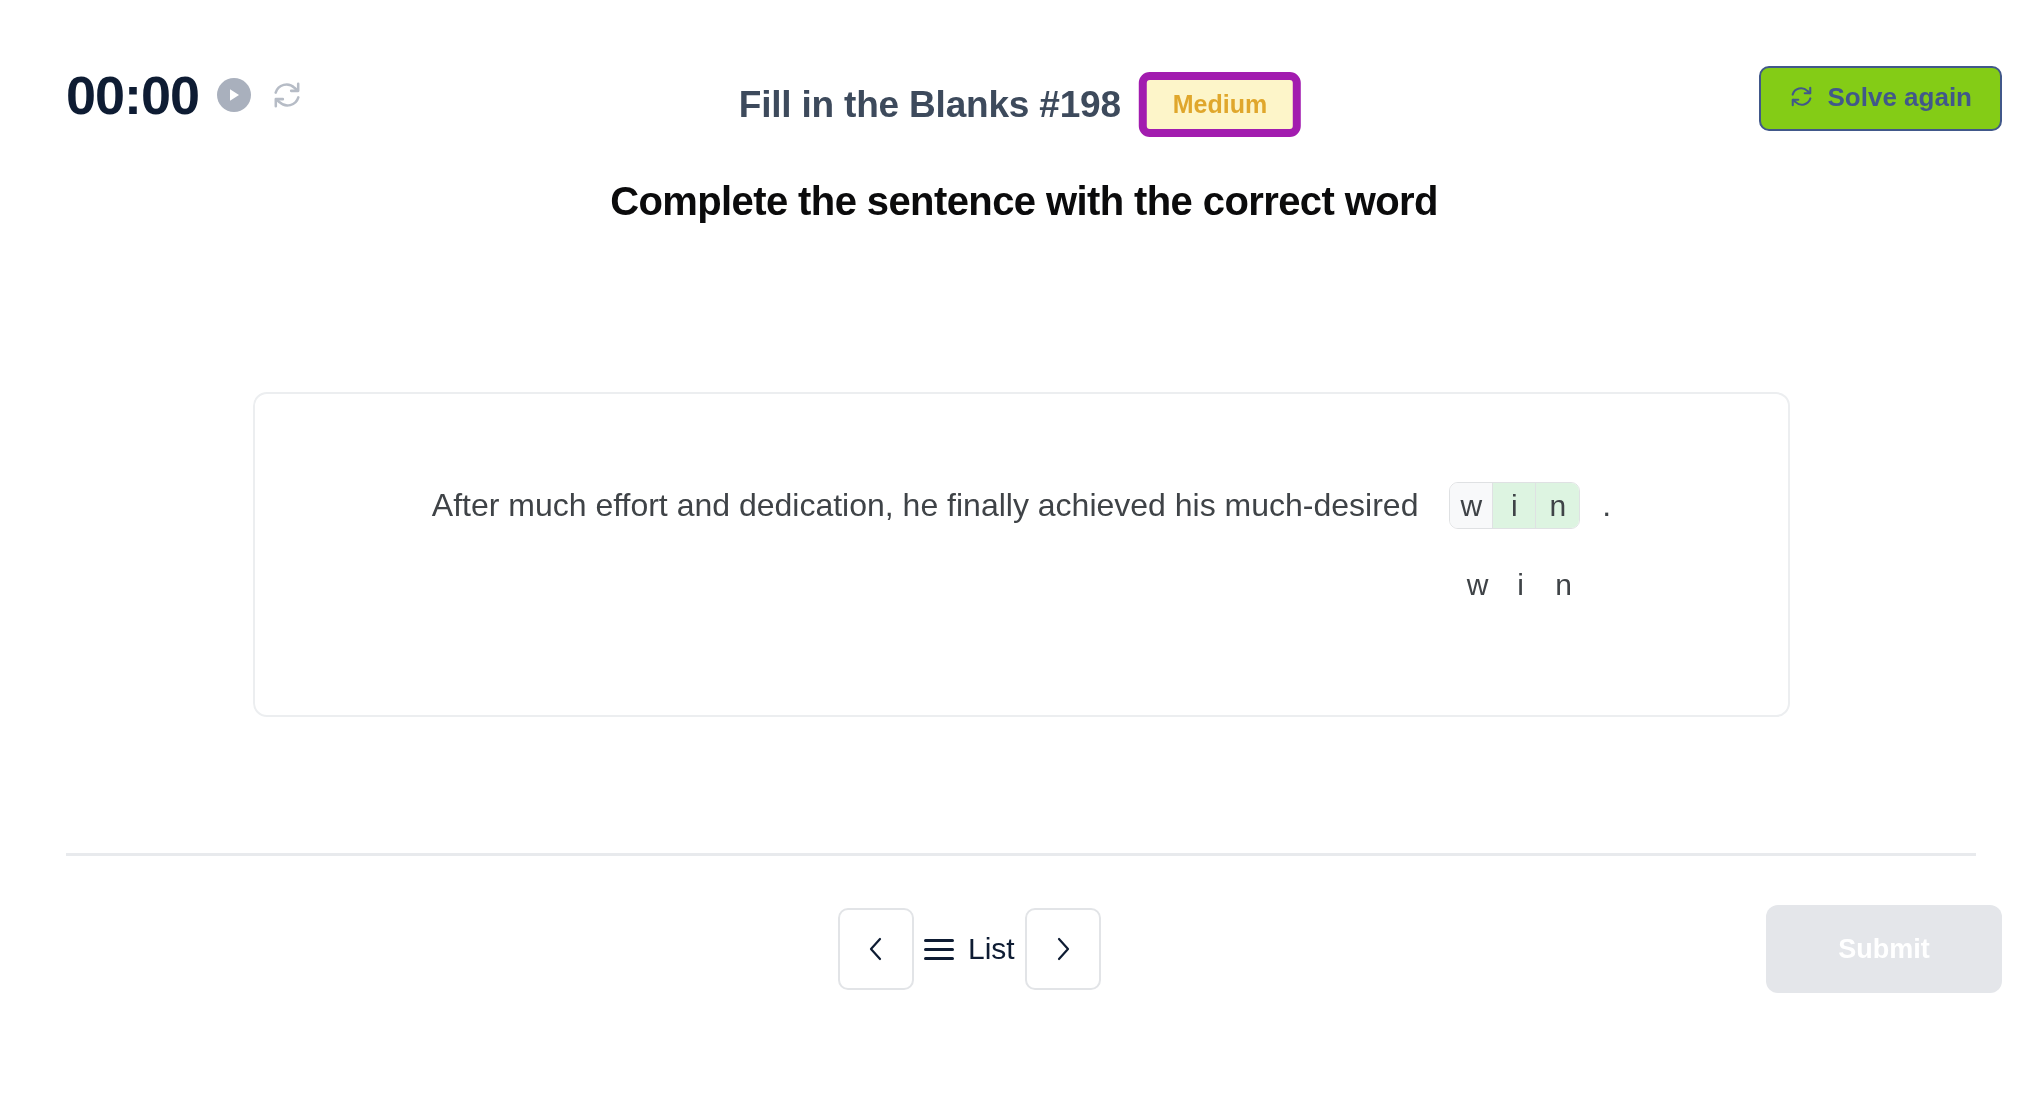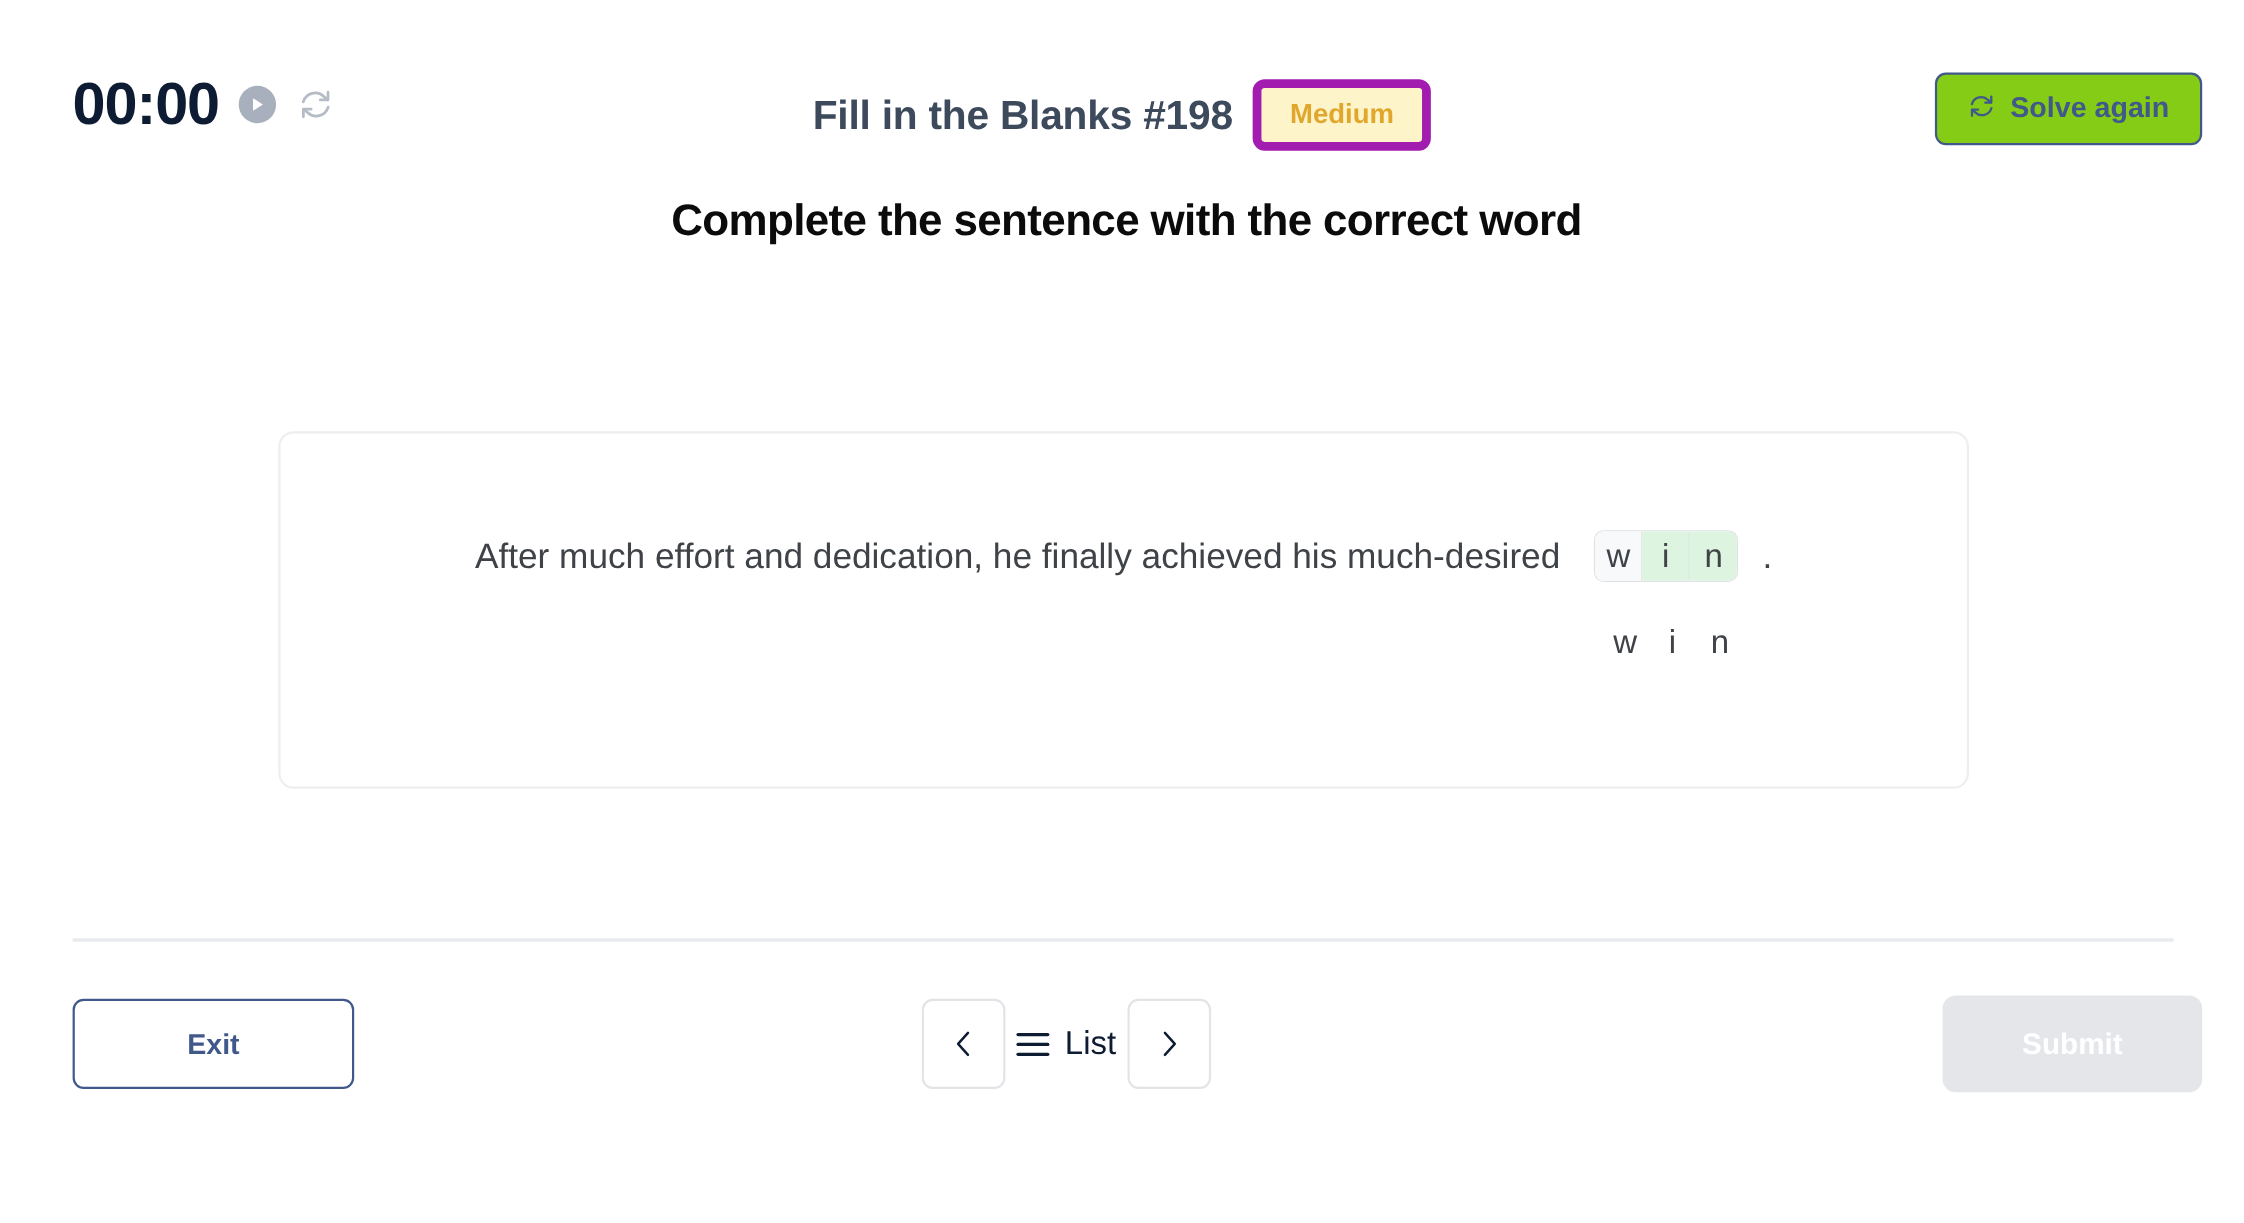--- a/index.html
+++ b/index.html
@@ -341,21 +341,20 @@
   </div>
 
   <div class="letter-bank-abs">
     <span class="bank-letter">w</span>
     <span class="bank-letter">i</span>
     <span class="bank-letter">n</span>
   </div>
 
   <div class="divider"></div>
 
-  <button class="exit-btn">Exit</button>
 
   <div class="nav-group">
     <div class="nav-sq">
       <svg width="22" height="30" viewBox="0 0 22 30" fill="none" stroke="#0e1c33" stroke-width="2.2" stroke-linecap="round" stroke-linejoin="round" aria-hidden="true">
         <polyline points="15 5 6 15 15 25"></polyline>
       </svg>
     </div>
 
     <button class="list-btn">
       <span class="hamburger">

